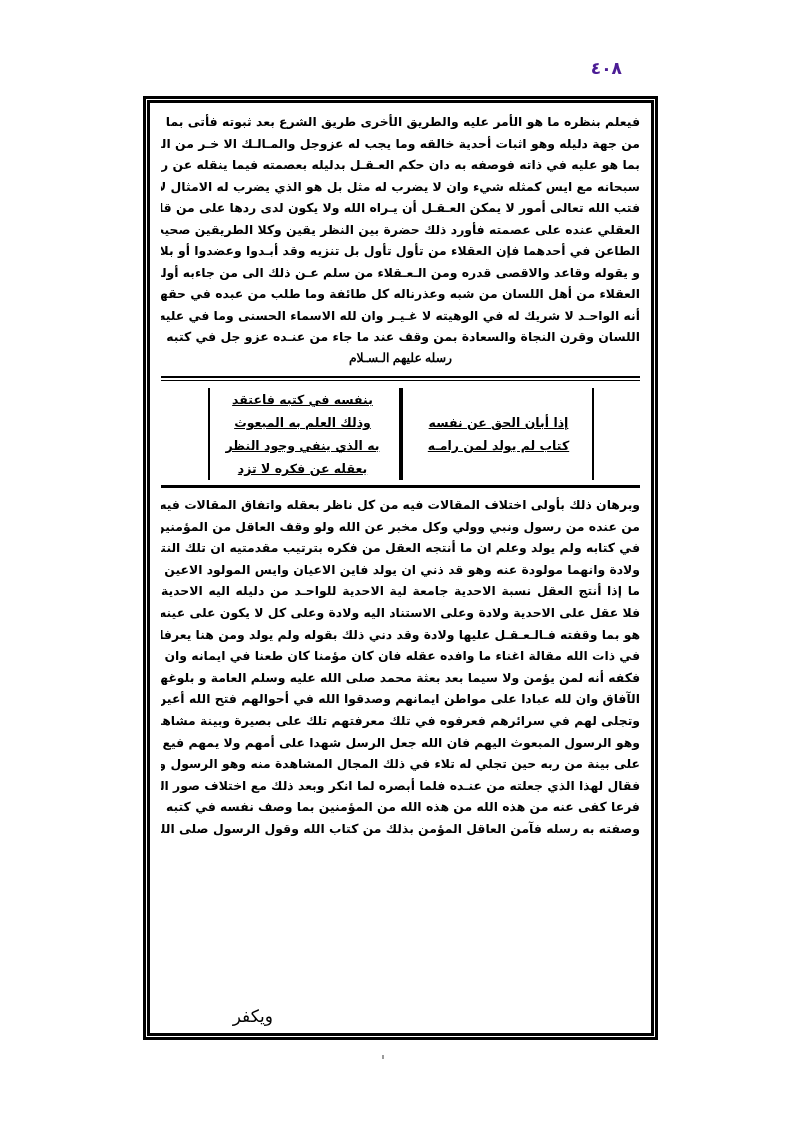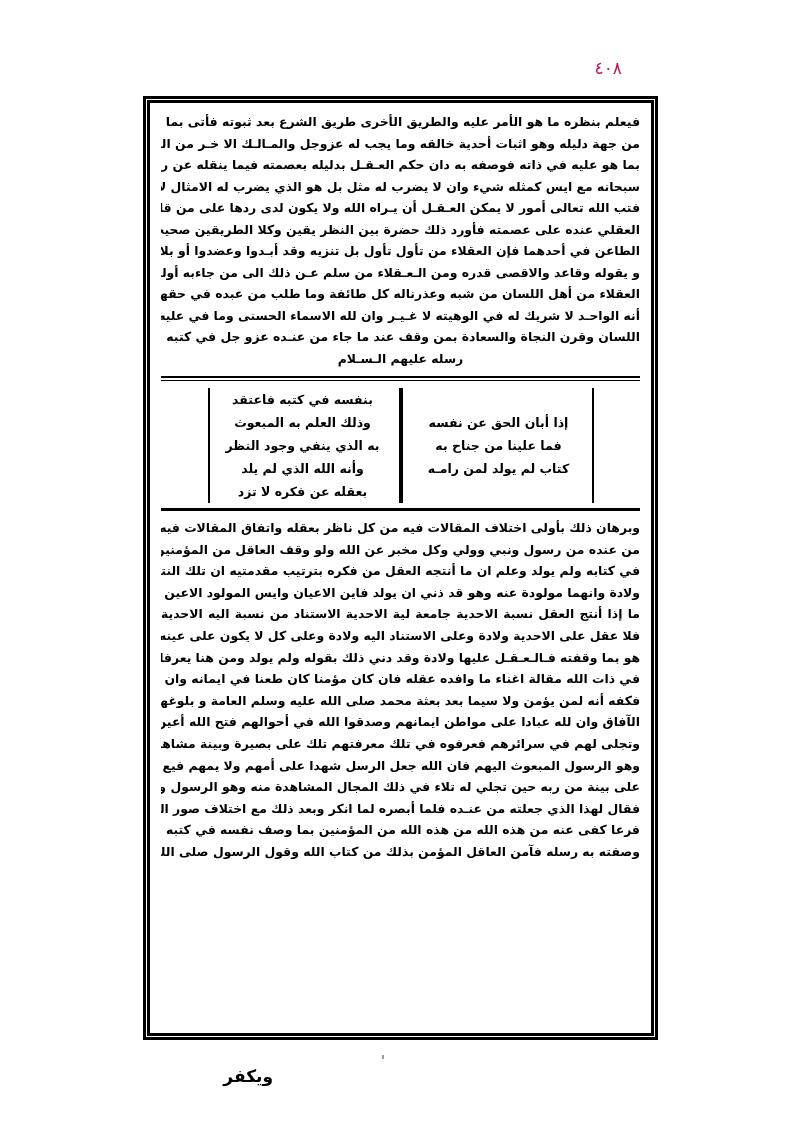--- a/index.html
+++ b/index.html
@@ -15,23 +15,23 @@
     color: #000000;
     overflow: hidden;
   }
 
   
   .page-number {
     position: absolute;
     top: 58px;
     right: 178px;
     font-size: 17px;
-    font-weight: normal;
+    font-weight: bold;
     letter-spacing: 1px;
-    color: #be185d;
+    color: #4c1d95;
     direction: rtl;
   }
 
   
   .text-frame {
     position: absolute;
     top: 96px;
     right: 142px;
     left: 143px;
     height: 944px;
@@ -77,20 +77,21 @@
     transform-origin: right center;
     overflow: hidden;
   }
   .prose .line.stretch {
     
     display: block;
     width: 100%;
   }
   .prose .line.short {
     text-align-last: center;
+    font-family: Liberation Serif, serif;
   }
 
   #upper-block .line { font-size: 12.4px; }
 
   
   .verse-panel {
     margin: 7px 0 4px 0;
     border-top: 2px solid #000;
     padding-top: 2px;
     position: relative;
@@ -119,20 +120,21 @@
   .verse-rule.edge {
     border-left: none;
     border-right: 2px solid #000;
     margin: 0 4px;
   }
   .verse-col {
     display: flex;
     flex-direction: column;
     justify-content: center;
     width: 178px;
+    text-decoration: underline;
   }
   .verse-col .v {
     display: block;
     font-size: 12.5px;
     line-height: 23px;
     height: 23px;
     font-weight: bold;
     white-space: nowrap;
     text-align: center;
     letter-spacing: 0.2px;
@@ -148,24 +150,24 @@
     margin-top: 2px;
   }
 
   
   #lower-block { margin-top: 6px; }
   #lower-block .line { font-size: 12.4px; line-height: 21.6px; height: 21.6px; }
 
   
   .catchword {
     position: absolute;
-    top: 1066px;
+    top: 1006px;
     right: 527px;
     font-size: 17px;
-    font-weight: bold;
+    font-weight: normal;
     direction: rtl;
     letter-spacing: 1px;
   }
 
   
   .speck {
     position: absolute;
     top: 1055px;
     left: 382px;
     width: 2px;
@@ -196,46 +198,44 @@
       <span class="line short">رسله عليهم الـسـلام</span>
     </div>
 
     <div class="verse-panel">
       <div class="verse-columns">
 
         <div class="verse-rule edge"></div>
 
         <div class="verse-col">
           <span class="v">إذا أبان الحق عن نفسه</span>
-          <span class="v">فما علينا من جناح به</span>
           <span class="v">كتاب لم يولد لمن رامـه</span>
         </div>
 
         <div class="verse-rule"></div>
 
         <div class="verse-col">
           <span class="v">بنفسه في كتبه فاعتقد</span>
           <span class="v">وذلك العلم به المبعوث</span>
           <span class="v">به الذي ينفي وجود النظر</span>
-          <span class="v">وأنه الله الذي لم يلد</span>
           <span class="v">بعقله عن فكره لا تزد</span>
         </div>
 
         <div class="verse-rule edge"></div>
 
       </div>
       <div class="verse-panel-bottom"></div>
     </div>
 
     <div class="prose" id="lower-block">
       <span class="line stretch">وبرهان ذلك بأولى اختلاف المقالات فيه من كل ناظر بعقله واتفاق المقالات فيه من كل من جاء</span>
       <span class="line stretch">من عنده من رسول ونبي وولي وكل مخبر عن الله ولو وقف العاقل من المؤمنين على معنى قوله</span>
       <span class="line stretch">في كتابه ولم يولد وعلم ان ما أنتجه العقل من فكره بترتيب مقدمتيه ان تلك النتيجة لا مدخل عليها</span>
       <span class="line stretch">ولادة وانهما مولودة عنه وهو قد ذني ان يولد فاين الاعيان وايس المولود الاعين بخـلاف</span>
-      <span class="line stretch">ما إذا أنتج العقل نسبة الاحدية جامعة لية الاحدية الاستناد من نسبة اليه الاحدية</span>
+      <span class="line stretch">ما إذا أنتج العقل نسبة الاحدية جامعة لية الاحدية للواحـد من دليله اليه الاحدية</span>
       <span class="line stretch">فلا عقل على الاحدية ولادة وعلى الاستناد اليه ولادة وعلى كل لا يكون على عينه ولادة قائما</span>
       <span class="line stretch">هو بما وقفته فـالـعـقـل عليها ولادة وقد دني ذلك بقوله ولم يولد ومن هنا يعرفان كل قائل</span>
       <span class="line stretch">في ذات الله مقالة اغناء ما وافده عقله فان كان مؤمنا كان طعنا في ايمانه وان لم يكن مؤمنا</span>
       <span class="line stretch">فكفه أنه لمن يؤمن ولا سيما بعد بعثة محمد صلى الله عليه وسلم العامة و بلوغها الى الجميع</span>
       <span class="line stretch">الآفاق وان لله عبادا على مواطن ايمانهم وصدقوا الله في أحوالهم فتح الله أعين بصائرهم</span>
       <span class="line stretch">وتجلى لهم في سرائرهم فعرفوه في تلك معرفتهم تلك على بصيرة وبينة مشاهدتهم</span>
       <span class="line stretch">وهو الرسول المبعوث اليهم فان الله جعل الرسل شهدا على أمهم ولا يمهم فيع كونهم المؤمن</span>
       <span class="line stretch">على بينة من ربه حين تجلي له تلاء في ذلك المجال المشاهدة منه وهو الرسول وأقام الله الشهود هو آية</span>
       <span class="line stretch">فقال لهذا الذي جعلته من عنـده فلما أبصره لما انكر وبعد ذلك مع اختلاف صور التجلي</span>
       <span class="line stretch">فرعا كفى عنه من هذه الله من هذه الله من المؤمنين بما وصف نفسه في كتبه أو على السنة رسله أو</span>

